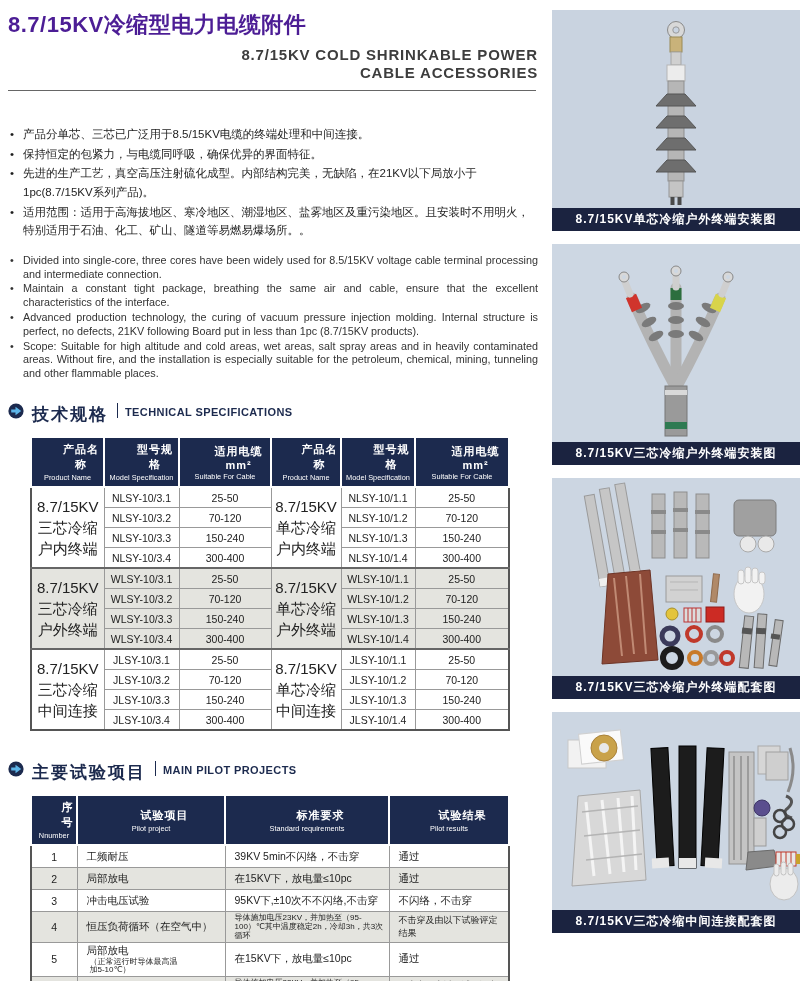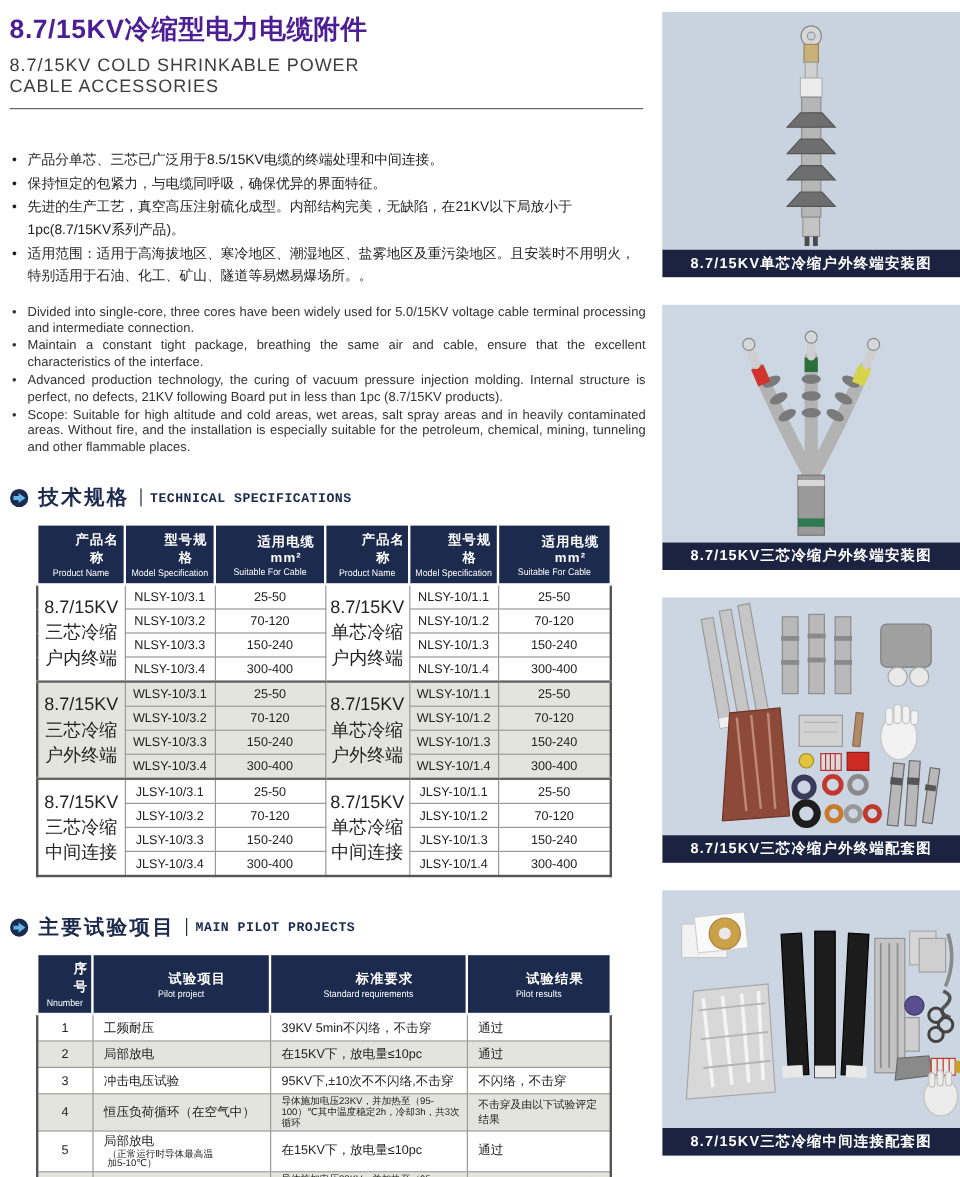--- a/index.html
+++ b/index.html
@@ -9,32 +9,32 @@
     color:#222;
     --navy:#1c2a4e; --caption:#1b2340; --accent:#4fa8dc;
     --shade:#e4e4df; --photo-bg:#cbd5e2; --rule:#666;
   }
   .page{display:flex;padding:8px 0 0 8px;}
   .left-col{width:530px;flex:0 0 530px;}
   .right-col{width:248px;flex:0 0 248px;margin-left:14px;padding-top:2px;}
 
   
   .doc-title{font-size:22px;font-weight:bold;color:#4c1d95;letter-spacing:.5px;margin:2px 0 6px 0;}
-  .doc-subtitle{font-size:15px;color:#3d3d3d;line-height:1.2;letter-spacing:.8px;font-weight:400;}
+  .doc-subtitle{font-size:15px;color:#3d3d3d;line-height:1.2;letter-spacing:.8px;font-weight:700;text-align:right;}
   .title-rule{border:none;border-top:1px solid var(--rule);margin:8px 0 0 0;width:528px;}
 
   
   .bullets{list-style:none;margin:0;padding:0;}
   .bullets-cn{margin-top:34px;font-size:11.5px;line-height:1.62;color:#1d1d1d;}
   .bullets-en{margin-top:14px;font-size:10.8px;line-height:1.28;color:#333;text-align:justify;}
   .bullets li{position:relative;padding-left:13px;margin:0 0 1px 2px;}
   .bullets li .dot{position:absolute;left:0;top:0;}
 
   
-  .section-head{display:flex;align-items:center;margin:22px 0 10px 0;font-family:Liberation Mono, monospace;}
+  .section-head{display:flex;margin:22px 0 10px 0;}
   .section-head svg{flex:0 0 16px;margin-right:8px;}
   .sh-cn{font-size:17px;font-weight:bold;color:var(--navy);letter-spacing:2px;}
   .sh-divider{width:1px;height:15px;background:var(--navy);margin:0 7px 0 9px;}
   .sh-en{font-size:11px;font-weight:bold;color:var(--navy);letter-spacing:.4px;padding-top:3px;}
 
   
   table{border-collapse:collapse;margin-left:22px;width:478px;table-layout:fixed;}
   th{background:var(--navy);color:#fff;border:2px solid #fff;padding:4px 1px;vertical-align:middle;}
   th .h-cn{font-size:11px;font-weight:bold;display:block;letter-spacing:1px;margin-left:27px;}
   th .h-en{font-size:8px;font-weight:normal;display:block;white-space:nowrap;transform:scaleX(.92);margin-top:1px;}
@@ -45,21 +45,21 @@
   td.product{font-size:15px;line-height:1.4;}
 
   
   #pilot-table tbody td{height:19px;}
   #pilot-table td.c-left{text-align:left;padding-left:9px;margin-left:48px;}
   .small-txt{font-size:8px;line-height:1.15;display:block;text-align:left;}
   .proj-note{font-size:8px;line-height:1.1;display:inline-block;vertical-align:middle;margin-left:3px;text-align:left;max-width:92px;}
   .sm-result{font-size:9px;}
 
   
-  .gallery-card{margin-bottom:23px;}
+  .gallery-card{margin-bottom:13px;}
   .photo{width:248px;height:198px;background:var(--photo-bg);display:block;}
   .caption{width:248px;height:23px;background:var(--caption);color:#fff;font-size:12px;
     font-weight:bold;text-align:center;line-height:23px;letter-spacing:1px;}
 </style>
 </head>
 <body style="--navy: #1c2a4e; --caption-bar: #1b2340; --accent-blue: #4fa8dc; --row-shade: #e4e4df; --photo-bg: #cbd5e2; --caption: #1b2340; --shade: #e4e4df;">
 
 <div class="page">
 
   <div class="left-col">
@@ -71,21 +71,21 @@
     </div>
     <hr class="title-rule">
 
     <ul class="bullets bullets-cn" id="bullets-cn">
         <li><span class="dot">•</span><span>产品分单芯、三芯已广泛用于8.5/15KV电缆的终端处理和中间连接。</span></li>
         <li><span class="dot">•</span><span>保持恒定的包紧力，与电缆同呼吸，确保优异的界面特征。</span></li>
         <li><span class="dot">•</span><span>先进的生产工艺，真空高压注射硫化成型。内部结构完美，无缺陷，在21KV以下局放小于1pc(8.7/15KV系列产品)。</span></li>
         <li><span class="dot">•</span><span>适用范围：适用于高海拔地区、寒冷地区、潮湿地区、盐雾地区及重污染地区。且安装时不用明火，特别适用于石油、化工、矿山、隧道等易燃易爆场所。。</span></li>
       </ul>
     <ul class="bullets bullets-en" id="bullets-en">
-        <li><span class="dot">•</span><span>Divided into single-core, three cores have been widely used for 5.0/15KV voltage cable terminal processing and intermediate connection.</span></li>
+        <li><span class="dot">•</span><span>Divided into single-core, three cores have been widely used for 8.5/15KV voltage cable terminal processing and intermediate connection.</span></li>
         <li><span class="dot">•</span><span>Maintain a constant tight package, breathing the same air and cable, ensure that the excellent characteristics of the interface.</span></li>
         <li><span class="dot">•</span><span>Advanced production technology, the curing of vacuum pressure injection molding. Internal structure is perfect, no defects, 21KV following Board put in less than 1pc (8.7/15KV products).</span></li>
         <li><span class="dot">•</span><span>Scope: Suitable for high altitude and cold areas, wet areas, salt spray areas and in heavily contaminated areas. Without fire, and the installation is especially suitable for the petroleum, chemical, mining, tunneling and other flammable places.</span></li>
       </ul>
 
     <div class="section-head">
       <svg width="16" height="16" viewBox="0 0 16 16">
         <circle cx="8" cy="8" r="7.6" fill="#1c2a4e"></circle>
         <path d="M3.2 6.4 h4.3 v-2.6 L13.2 8 l-5.7 4.2 v-2.6 H3.2 z" fill="#5db5e8"></path>
       </svg>

